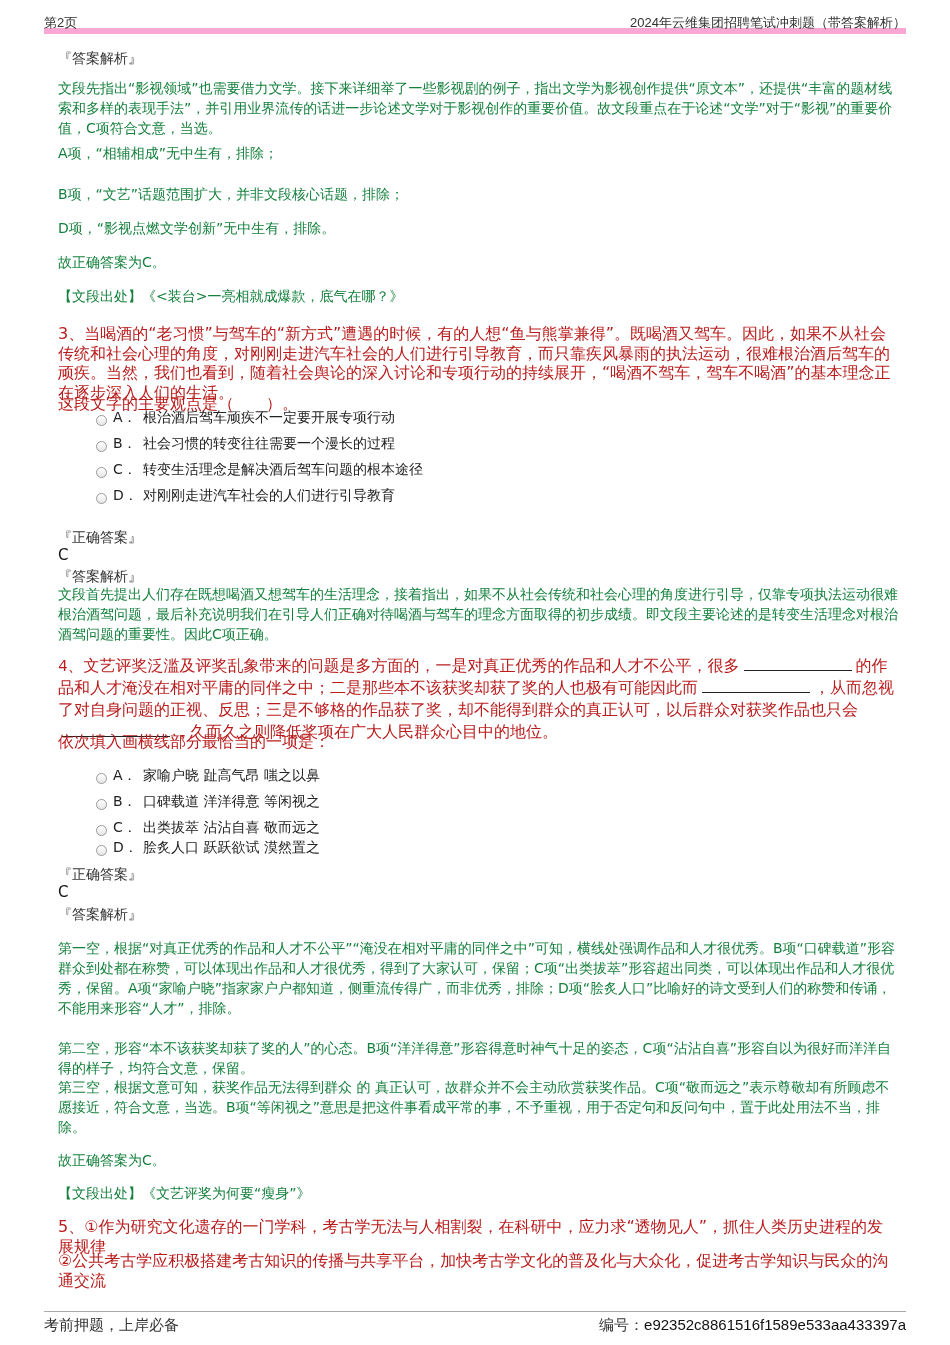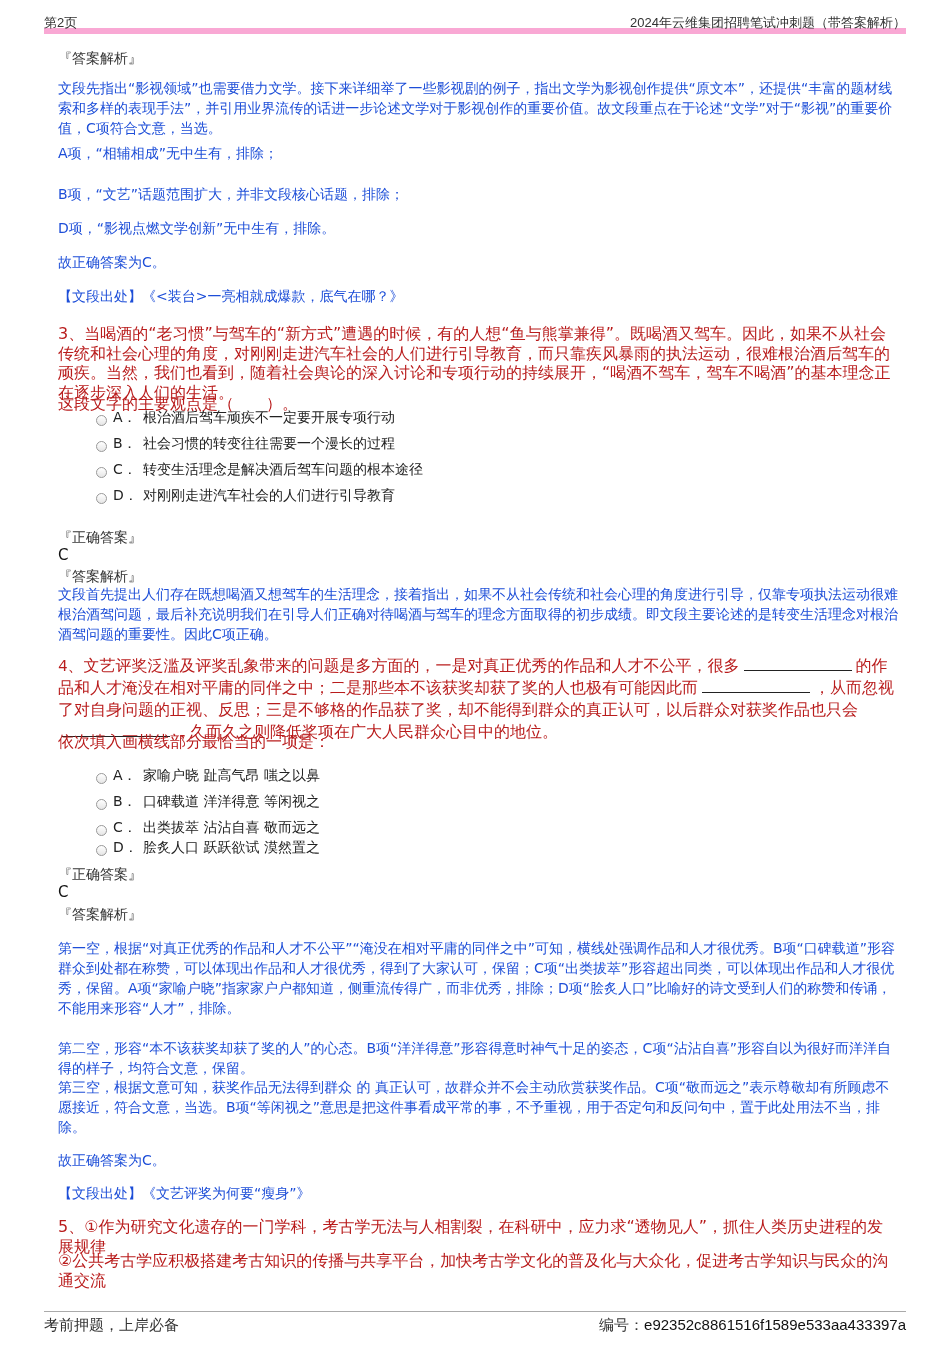--- a/index.html
+++ b/index.html
@@ -9,21 +9,21 @@
   .page-header { position: absolute; left: 44px; right: 44px; top: 12px; height: 22px; border-bottom: 6px solid #f9a8d4; font-family: "Liberation Sans", "DejaVu Sans", sans-serif; font-size: 13px; color: #333; }
   .page-header .left { position: absolute; left: 0; top: 2px; }
   .page-header .right { position: absolute; right: 0; top: 2px; }
 
   .page-footer { position: absolute; left: 44px; right: 44px; top: 1311px; height: 24px; border-top: 1px solid #aaa; font-family: "Liberation Sans", "DejaVu Sans", sans-serif; font-size: 15px; color: #333; }
   .page-footer .left { position: absolute; left: 0; top: 4px; }
   .page-footer .right { position: absolute; right: 0; top: 4px; }
   .page-footer .code { font-family: "Liberation Sans", sans-serif; color: #111; }
 
   .blk { position: absolute; left: 58px; width: 840px; }
-  .p14 { font-size: 14px; line-height: 20px; color: #1d4ed8; }
+  .p14 { font-size: 14px; line-height: 20px; color: #15803d; }
   .p13 { font-size: 16px; line-height: 19.5px; color: #b91c1c; }
   .sect { font-size: 14px; line-height: 20px; color: #333; }
 
   .options { position: absolute; left: 96px; }
   .opt { position: absolute; left: 0; height: 22px; white-space: nowrap; font-size: 14px; line-height: 22px; color: #222; }
   .radio { display: inline-block; width: 11px; height: 11px; border: 1px solid #999; border-radius: 50%; background: linear-gradient(#fff, #e6e6e6); vertical-align: middle; margin-right: 6px; position: relative; top: 2px; }
   .opt .letter { display: inline-block; width: 30px; }
   .blank { display: inline-block; width: 108px; border-bottom: 1px solid #222; height: 14px; vertical-align: baseline; margin: 0 4px; }
   .answer-letter { font-size: 15px; line-height: 18px; color: #111; }
 </style>

